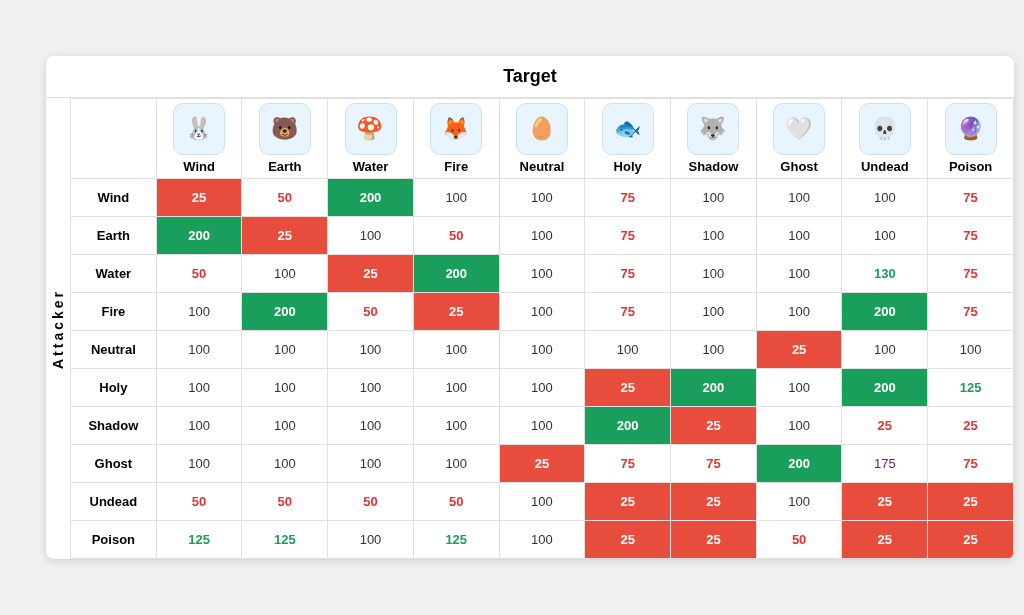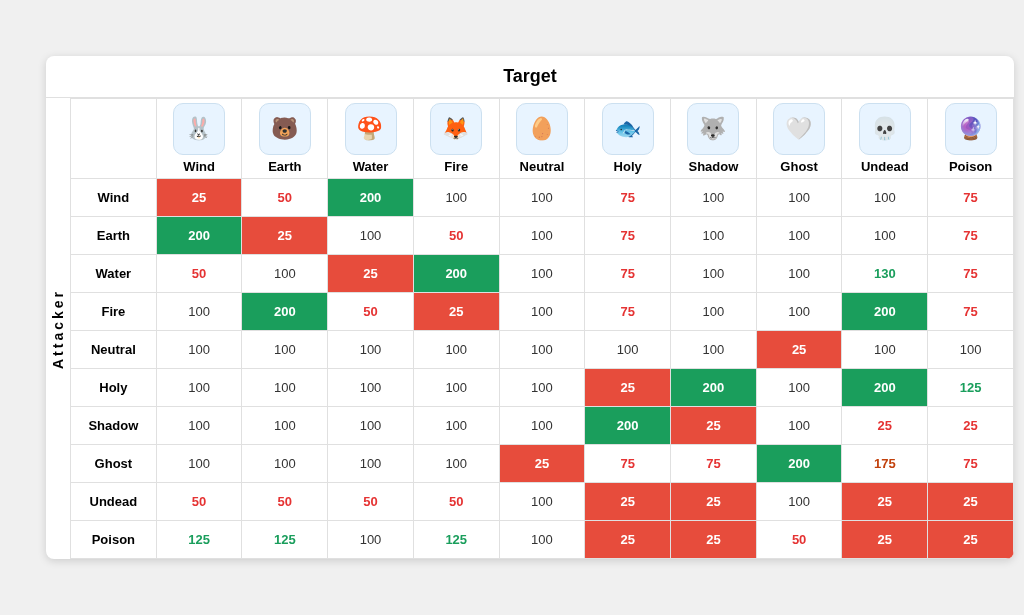--- a/index.html
+++ b/index.html
@@ -252,21 +252,21 @@
           <tr>
             <td class="row-label">Ghost</td>
             <td style="background: white; color: rgb(51, 51, 51);">100</td>
             <td style="background: white; color: rgb(51, 51, 51);">100</td>
             <td style="background: white; color: rgb(51, 51, 51);">100</td>
             <td style="background: white; color: rgb(51, 51, 51);">100</td>
             <td style="background: rgb(231, 76, 60); color: white; font-weight: bold;">25</td>
             <td style="background: white; color: rgb(229, 51, 51); font-weight: bold;">75</td>
             <td style="background: white; color: rgb(229, 51, 51); font-weight: bold;">75</td>
             <td style="background: rgb(26, 158, 92); color: white; font-weight: bold;">200</td>
-            <td style="background: white; color: #c2410c; font-weight: bold;">175</td>
+            <td style="background: white; color: #701a75; font-weight: normal;">175</td>
             <td style="background: white; color: rgb(229, 51, 51); font-weight: bold;">75</td>
           </tr>
           <tr>
             <td class="row-label">Undead</td>
             <td style="background: white; color: rgb(229, 51, 51); font-weight: bold;">50</td>
             <td style="background: white; color: rgb(229, 51, 51); font-weight: bold;">50</td>
             <td style="background: white; color: rgb(229, 51, 51); font-weight: bold;">50</td>
             <td style="background: white; color: rgb(229, 51, 51); font-weight: bold;">50</td>
             <td style="background: white; color: rgb(51, 51, 51);">100</td>
             <td style="background: rgb(231, 76, 60); color: white; font-weight: bold;">25</td>

